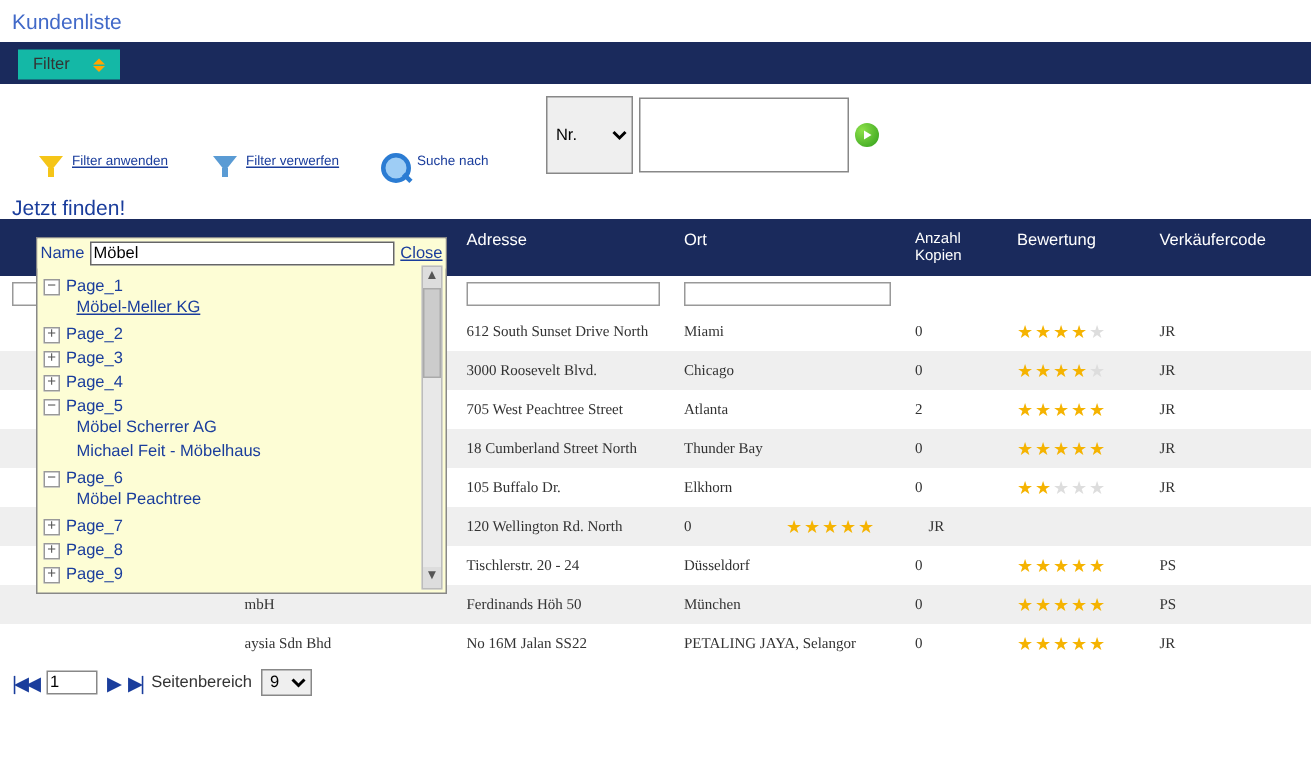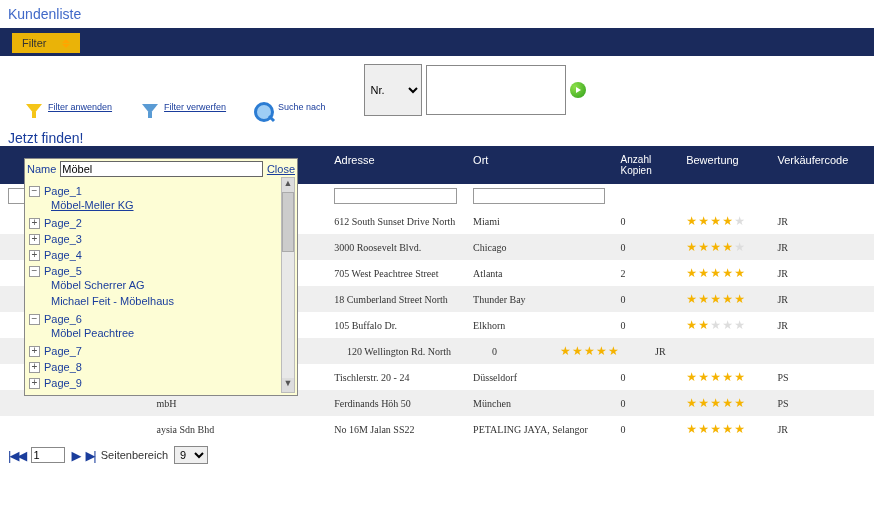--- a/index.html
+++ b/index.html
@@ -1,19 +1,19 @@
 <!DOCTYPE html>
 <html><head>
 <meta charset="utf-8">
 <style>
 * { box-sizing: border-box; margin: 0; padding: 0; }
 body { font-family: Verdana, Arial, sans-serif; font-size: 11px; color: #333; background: #fff; width: 874px; }
 .title { color: #4169c8; font-size: 14px; padding: 6px 8px; }
 .tabbar { background: #1a2a5c; height: 28px; position: relative; }
-.tab { position: absolute; top: 5px; left: 12px; background: #eab308; padding: 4px 10px; font-size: 11px; display: flex; align-items: center; gap: 16px; }
+.tab { position: absolute; top: 5px; left: 12px; background: #14b8a6; padding: 4px 10px; font-size: 11px; display: flex; align-items: center; gap: 16px; }
 .tab .sorticon { display: inline-flex; flex-direction: column; line-height: 0; }
 .tab .sorticon::before { content: ""; border-left: 4px solid transparent; border-right: 4px solid transparent; border-bottom: 4px solid orange; margin-bottom: 1px; }
 .tab .sorticon::after { content: ""; border-left: 4px solid transparent; border-right: 4px solid transparent; border-top: 4px solid orange; }
 .toolbar { display: flex; align-items: flex-end; gap: 28px; padding: 8px 24px; }
 .tool { display: flex; flex-direction: row; gap: 4px; }
 .tool .lbl { color: #1a3d9c; font-size: 9px; }
 .tool .lbl.u { text-decoration: underline; }
 .funnel { width: 20px; height: 20px; position: relative; }
 .funnel::before { content: ""; position: absolute; top: 2px; left: 2px; border-left: 8px solid transparent; border-right: 8px solid transparent; border-top: 10px solid #f5c518; }
 .funnel::after { content: ""; position: absolute; top: 10px; left: 8px; width: 4px; height: 6px; background: #f5c518; }
@@ -27,21 +27,21 @@
 .searchbox select { width: 58px; }
 .searchbox input { width: 140px; }
 .gobtn { width: 16px; height: 16px; border-radius: 50%; background: radial-gradient(circle at 30% 30%, #8de04a, #2f9e1a); display: flex; align-items: center; justify-content: center; }
 .gobtn::after { content: ""; border-left: 5px solid #fff; border-top: 3px solid transparent; border-bottom: 3px solid transparent; margin-left: 1px; }
 .findnow { color: #1a3d9c; font-size: 14px; padding-left: 8px; }
 .grid-wrap { position: relative; }
 .headers { background: #1a2a5c; color: #fff; display: flex; padding: 8px 0; }
 .col { padding: 0 8px; }
 .c0 { width: 155px; }
 .c1 { width: 148px; }
-.c2 { width: 145px; margin-left: 36px; }
+.c2 { width: 145px; }
 .c3 { width: 154px; }
 .c4 { width: 68px; font-size: 10px; }
 .c5 { width: 95px; }
 .c6 { width: 109px; }
 .filterrow { display: flex; padding: 4px 0; }
 .filterrow input { border: 1px solid #999; width: 100%; font-size: 11px; padding: 1px; }
 .rows .row { display: flex; align-items: center; min-height: 26px; }
 .rows .row:nth-child(odd) { background: #fff; }
 .rows .row:nth-child(even) { background: #efefef; }
 .cell { padding: 3px 8px; font-family: Verdana; font-size: 10px; color: #333; }

